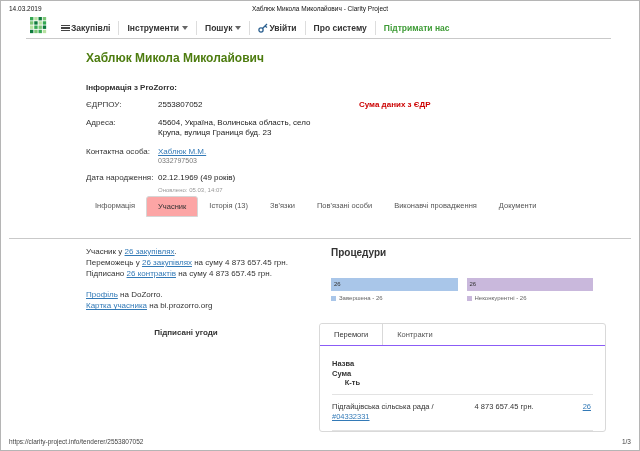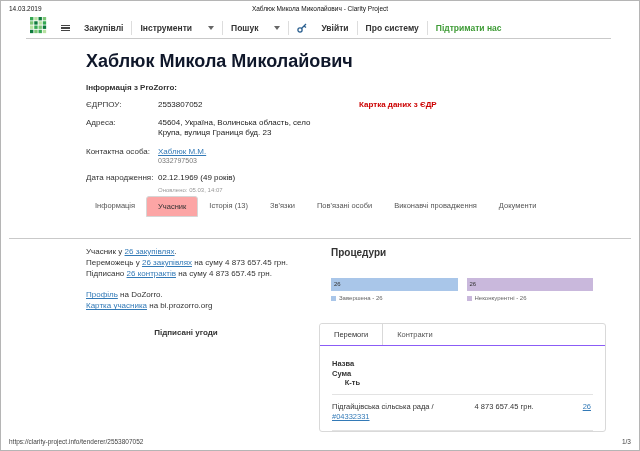--- a/index.html
+++ b/index.html
@@ -11,30 +11,30 @@
   }
   
   .print-header { position:absolute; top:4px; left:8px; right:8px; height:10px; font-size:6.5px; color:#111; }
   .print-date { position:absolute; left:0; top:0; }
   .print-title { position:absolute; left:0; right:0; text-align:center; top:0; }
   .print-footer { position:absolute; bottom:5px; left:8px; right:8px; font-size:6.5px; color:#444; display:flex; justify-content:space-between; }
   
   .nav { position:absolute; top:17px; left:25px; right:28px; height:21px;
          border-bottom:1px solid #c9c9c9; display:flex; align-items:center; }
   .logo { margin:0 6px 2px 4px; display:inline-block; }
-  .nav-item { display:flex; align-items:center; gap:14px; padding:0 8px; height:14px;
+  .nav-item { display:flex; align-items:center; gap:1px; padding:0 8px; height:14px;
               font-size:8.5px; font-weight:700; color:#333; border-right:1px solid #ddd; cursor:pointer; }
   .nav-item:last-child { border-right:none; }
   .nav-item.green { color:#3d9b35; }
   .hamb { display:inline-block; width:9px; }
   .hamb i { display:block; height:1.4px; background:#444; margin:1.3px 0; }
   .caret { display:inline-block; width:0; height:0; border-left:3px solid transparent;
            border-right:3px solid transparent; border-top:4px solid #666; margin-left:2px; }
   
-  .h1 { position:absolute; top:50px; left:85px; font-size:18px; font-weight:700; color:#0f172a; }
+  .h1 { position:absolute; top:50px; left:85px; font-size:12px; font-weight:700; color:#4d7c0f; }
   
   .info { position:absolute; top:82px; left:85px; width:265px; font-size:8px; }
   .info-heading { font-weight:700; margin-bottom:8px; }
   .info-grid { display:grid; grid-template-columns:72px 1fr; row-gap:9px; }
   .info-label { color:#333; }
   .info-value { color:#222; }
   .addr { max-width:172px; line-height:1.25; }
   .phone { display:block; color:#777; font-size:7px; margin-top:1px; }
   .updated { margin-top:5px; margin-left:72px; font-size:6px; color:#999; }
   .no-edr { position:absolute; top:99px; left:358px; font-size:8px; font-weight:700; color:#cc0000; }
@@ -155,21 +155,21 @@
         <a>Хаблюк М.М.</a>
         <span class="phone">0332797503</span>
       </span>
 
       <span class="info-label">Дата народження:</span>
       <span class="info-value">02.12.1969 (49 років)</span>
     </div>
     <div class="updated">Оновлено: 05.03, 14:07</div>
   </div>
 
-  <div class="no-edr">Картка даних з ЄДР</div>
+  <div class="no-edr">Сума даних з ЄДР</div>
 
   <div class="tabs">
     <span class="tab">Інформація</span>
     <span class="tab active">Учасник</span>
     <span class="tab">Історія (13)</span>
     <span class="tab">Зв'язки</span>
     <span class="tab">Пов'язані особи</span>
     <span class="tab">Виконавчі провадження</span>
     <span class="tab">Документи</span>
   </div>

